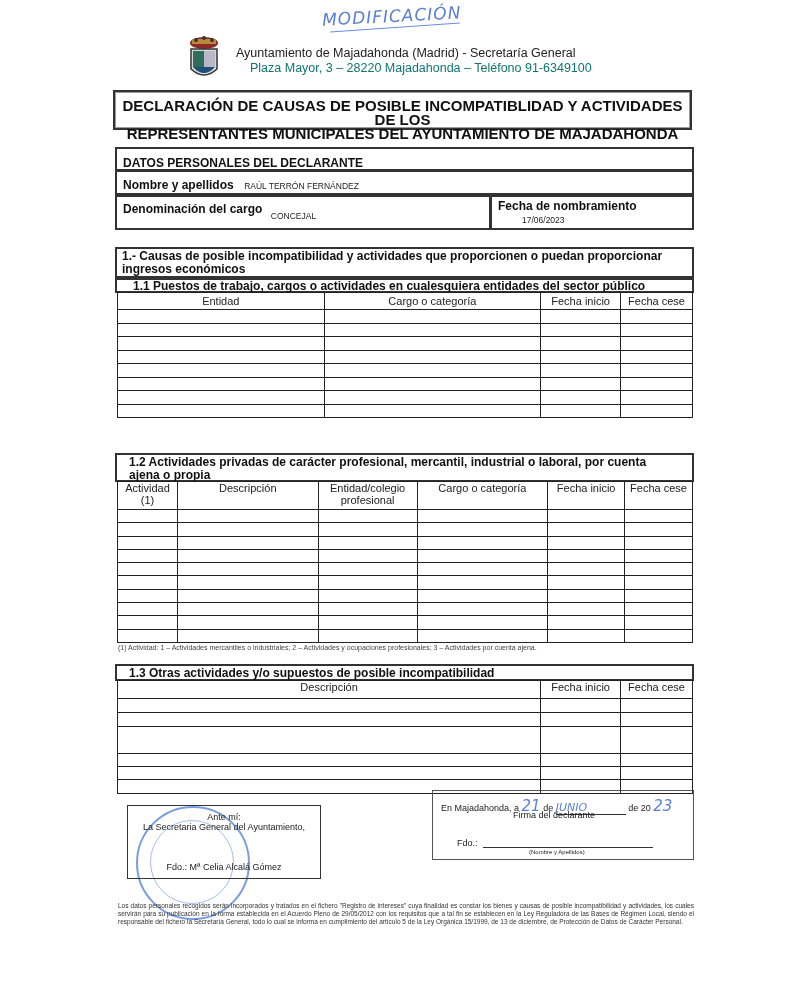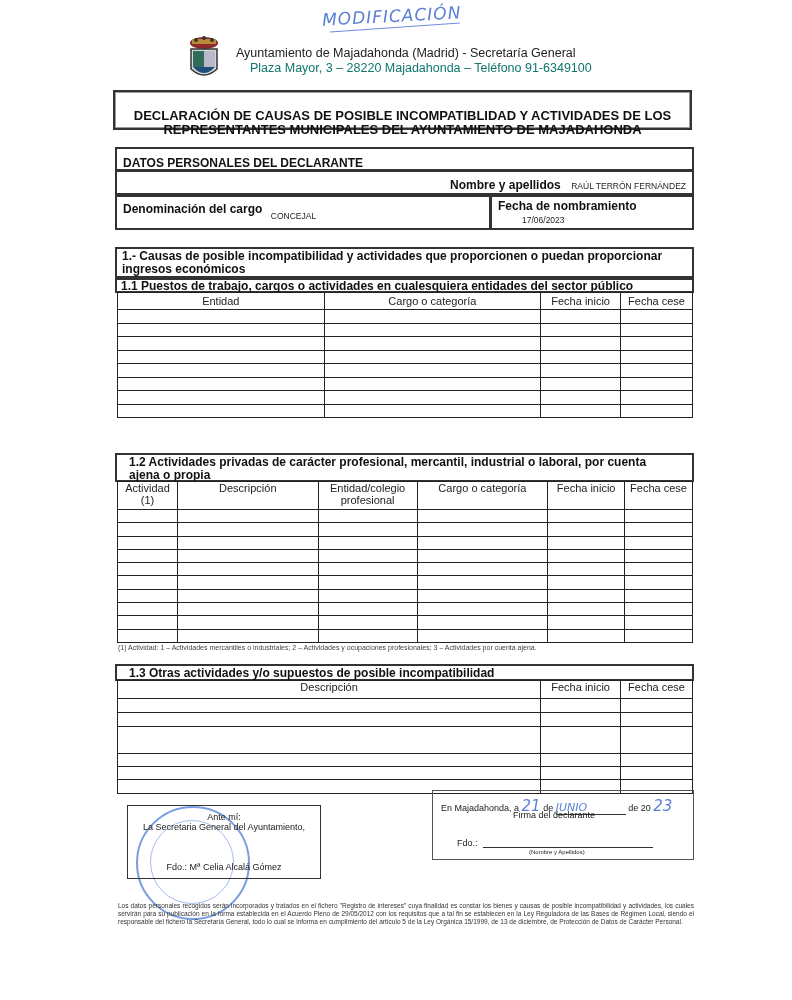--- a/index.html
+++ b/index.html
@@ -4,21 +4,21 @@
 <style>
   html, body { margin:0; padding:0; background:#ffffff; }
   body { width:792px; height:1000px; position:relative; overflow:hidden; font-family:"Liberation Sans", sans-serif; color:#111; }
   .abs { position:absolute; }
   .handwrite { font-family:"DejaVu Sans", sans-serif; color:#5b7fd6; font-style:italic; }
   .modif { left:322px; top:6px; font-size:17px; letter-spacing:1px; transform:rotate(-3deg); }
   .modif-line { left:330px; top:27px; width:130px; height:1px; background:#6a8be0; transform:rotate(-4deg); }
   .logo { left:187px; top:35px; width:34px; height:48px; }
   .hdr-line1 { left:236px; top:46px; font-size:12.5px; color:#222; }
   .hdr-line2 { left:250px; top:61px; font-size:12.5px; color:#0f766e; }
-  .titlebox { left:113px; top:90px; width:579px; height:40px; border:2px solid #333; box-shadow: inset 0 0 0 1px #999; text-align:center; font-weight:bold; font-size:13px; line-height:14px; padding-top:17px; box-sizing:border-box; }
+  .titlebox { left:113px; top:90px; width:579px; height:40px; border:2px solid #333; box-shadow: inset 0 0 0 1px #999; text-align:center; font-weight:bold; font-size:15px; line-height:14px; padding-top:7px; box-sizing:border-box; }
   .box { border:1px solid #222; box-sizing:border-box; }
   .dp { left:115px; width:579px; }
   .lbl-b { font-weight:bold; font-size:12px; }
   .val-s { font-size:8.5px; color:#222; }
   table.grid { border-collapse:collapse; position:absolute; font-size:11px; }
   table.grid td, table.grid th { border:1px solid #222; padding:0 3px; font-weight:normal; color:#222; }
   table.grid th { text-align:center; font-size:11px; line-height:12px; }
   table.grid td { font-size:8.5px; height:12px; }
   .sect { border:2px solid #333; box-sizing:border-box; font-weight:bold; font-size:12px; padding:1px 5px; line-height:13px; }
   .footnote { left:118px; top:644px; font-size:7px; color:#444; }
@@ -49,35 +49,35 @@
 <div class="abs hdr-line2">Plaza Mayor, 3 – 28220 Majadahonda – Teléfono 91-6349100</div>
 
 <div class="abs titlebox">
   <div>DECLARACIÓN DE CAUSAS DE POSIBLE INCOMPATIBLIDAD Y ACTIVIDADES DE LOS</div>
   <div>REPRESENTANTES MUNICIPALES DEL AYUNTAMIENTO DE MAJADAHONDA</div>
 </div>
 
 <div class="abs box dp" style="top:147px; height:24px; border:2px solid #333; padding:4px 6px;">
   <span class="lbl-b">DATOS PERSONALES DEL DECLARANTE</span>
 </div>
-<div class="abs box dp" style="top:171px; height:24px; border:2px solid #333; border-top:1px solid #333; padding:3px 6px;text-align:right;">
+<div class="abs box dp" style="top:171px; height:24px; border:2px solid #333; border-top:1px solid #333; padding:3px 6px;">
   <span class="lbl-b">Nombre y apellidos</span>
   <span class="val-s" style="margin-left:6px;">RAÚL TERRÓN FERNÁNDEZ</span>
 </div>
 <div class="abs box" style="left:115px; top:195px; width:376px; height:35px; border:2px solid #333; padding:2px 6px;">
   <span class="lbl-b">Denominación del cargo</span>
   <span class="val-s" style="margin-left:4px; position:relative; top:6px;">CONCEJAL</span>
 </div>
 <div class="abs box" style="left:491px; top:195px; width:203px; height:35px; border:2px solid #333; border-left:1px solid #333; padding:2px 6px;">
   <div class="lbl-b">Fecha de nombramiento</div>
   <div class="val-s" style="margin-left:24px; margin-top:2px;">17/06/2023</div>
 </div>
 
 <div class="abs sect" style="left:115px; top:247px; width:579px; height:31px;">1.- Causas de posible incompatibilidad y actividades que proporcionen o puedan proporcionar ingresos económicos</div>
-<div class="abs sect" style="left:115px; top:278px; width:579px; height:15px; padding:0 4px;">1.1  Puestos de trabajo, cargos o actividades en cualesquiera entidades del sector público</div>
+<div class="abs sect" style="left:115px; top:278px; width:579px; height:15px; padding:0 16px;">1.1  Puestos de trabajo, cargos o actividades en cualesquiera entidades del sector público</div>
 
 <table class="grid" style="left:117px; top:292px; width:576px;">
   <colgroup>
       <col style="width:207px">
       <col style="width:217px">
       <col style="width:80px">
       <col style="width:72px">
     </colgroup>
   <tbody>
       <tr style="height:17px;">

